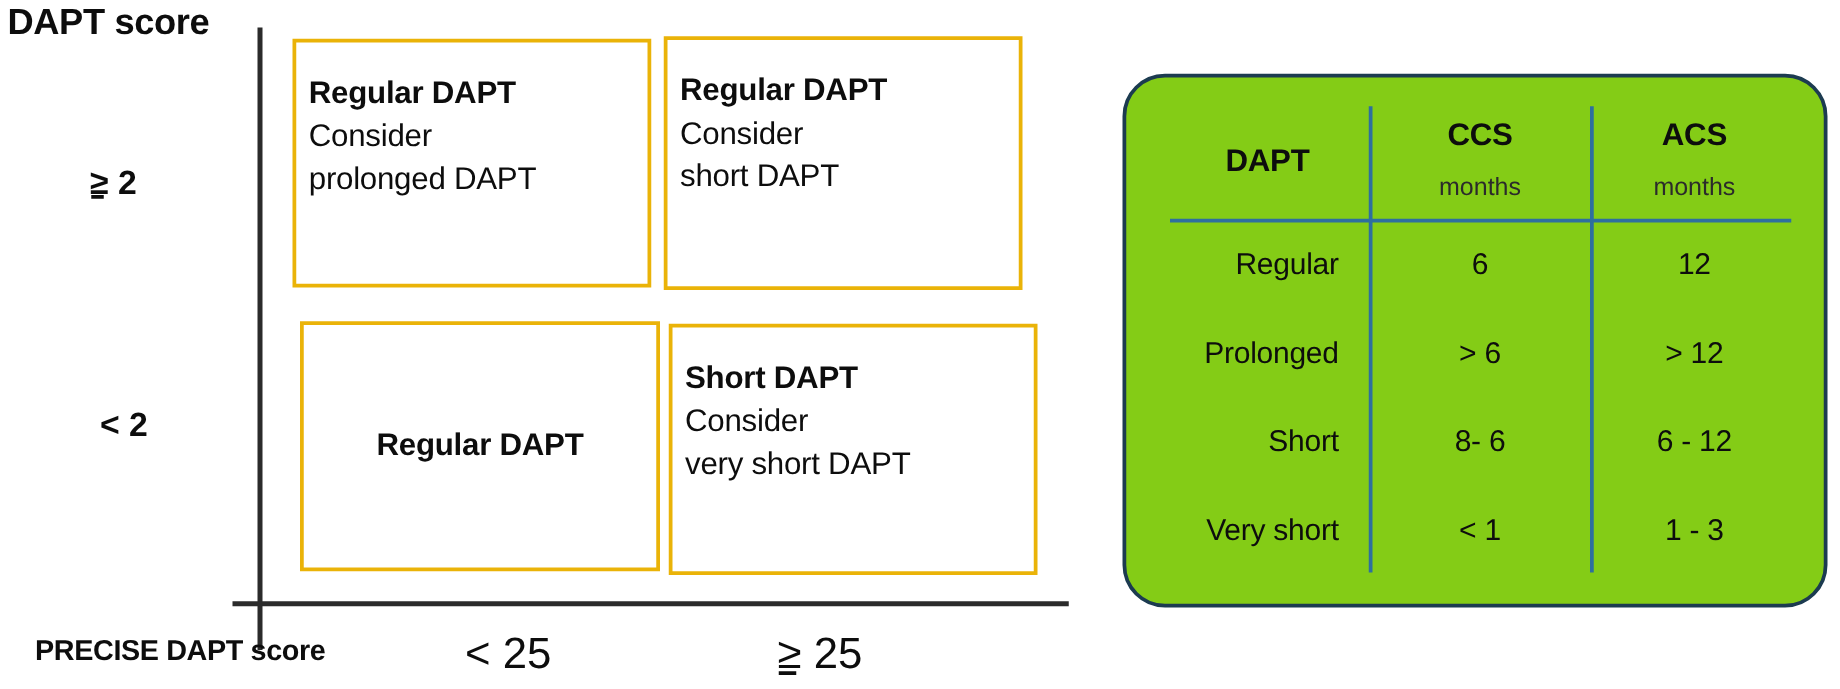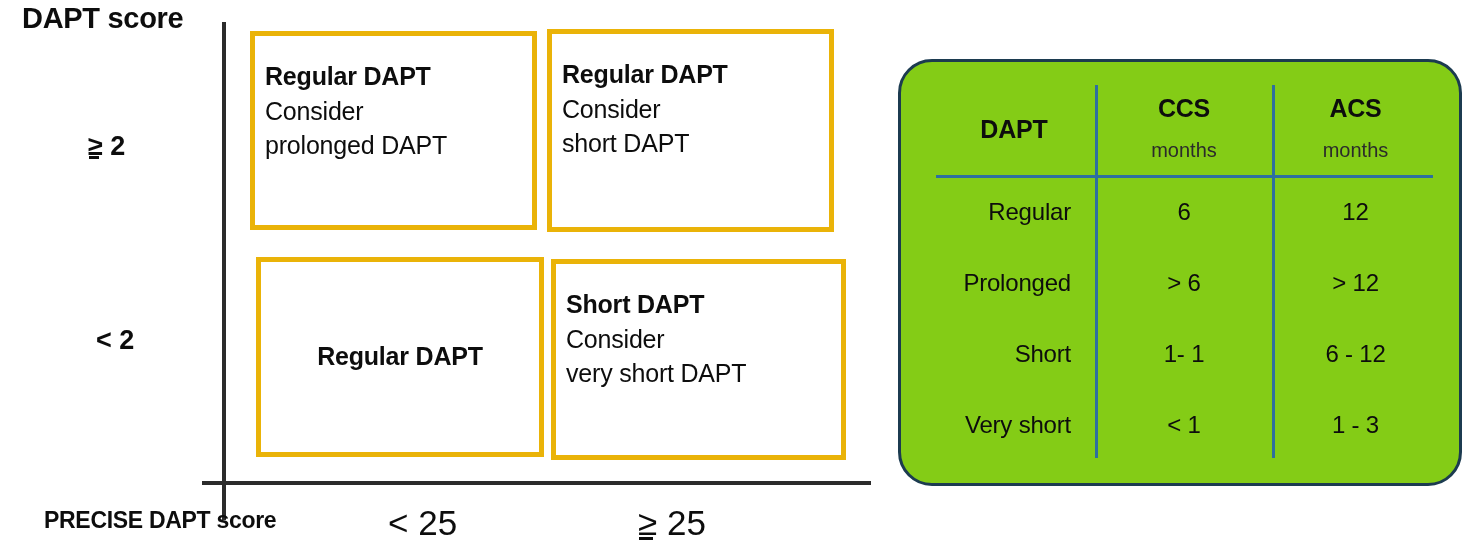--- a/index.html
+++ b/index.html
@@ -15,21 +15,21 @@
     position: relative;
     width: 1472px;
     height: 551px;
     background: #ffffff;
     overflow: hidden;
   }
 
   
   #quadrant-figure {
     position: absolute;
-    left: 16px; top: 0;
+    left: 0; top: 0;
     width: 880px;
     height: 551px;
   }
 
   #y-axis-title {
     position: absolute;
     left: 6px;
     top: 2px;
     font-size: 29px;
     font-weight: bold;
@@ -74,21 +74,21 @@
     position: absolute;
     left: 1px;
     right: 4px;
     bottom: 3px;
     height: 3px;
     background: #0d0d0d;
   }
 
   .quad-box {
     position: absolute;
-    border: 5px solid #eab308;
+    border: 3px solid #eab308;
     background: #ffffff;
     box-sizing: border-box;
   }
   #quad-tl { left: 234px; top: 31px;  width: 287px; height: 199px; }
   #quad-tr { left: 531px; top: 29px;  width: 287px; height: 203px; }
   #quad-bl { left: 240px; top: 257px; width: 288px; height: 200px; }
   #quad-br { left: 535px; top: 259px; width: 295px; height: 201px; }
 
   .quad-inner {
     position: absolute;
@@ -281,21 +281,21 @@
     </div>
 
     <div class="table-row" style="top:207px">
       <div class="cell cell-label">Prolonged</div>
       <div class="cell cell-ccs">&gt; 6</div>
       <div class="cell cell-acs">&gt; 12</div>
     </div>
 
     <div class="table-row" style="top:278px">
       <div class="cell cell-label">Short</div>
-      <div class="cell cell-ccs">1- 1</div>
+      <div class="cell cell-ccs">8- 6</div>
       <div class="cell cell-acs">6 - 12</div>
     </div>
 
     <div class="table-row" style="top:349px">
       <div class="cell cell-label">Very short</div>
       <div class="cell cell-ccs">&lt; 1</div>
       <div class="cell cell-acs">1 - 3</div>
     </div>
 
   </div>

